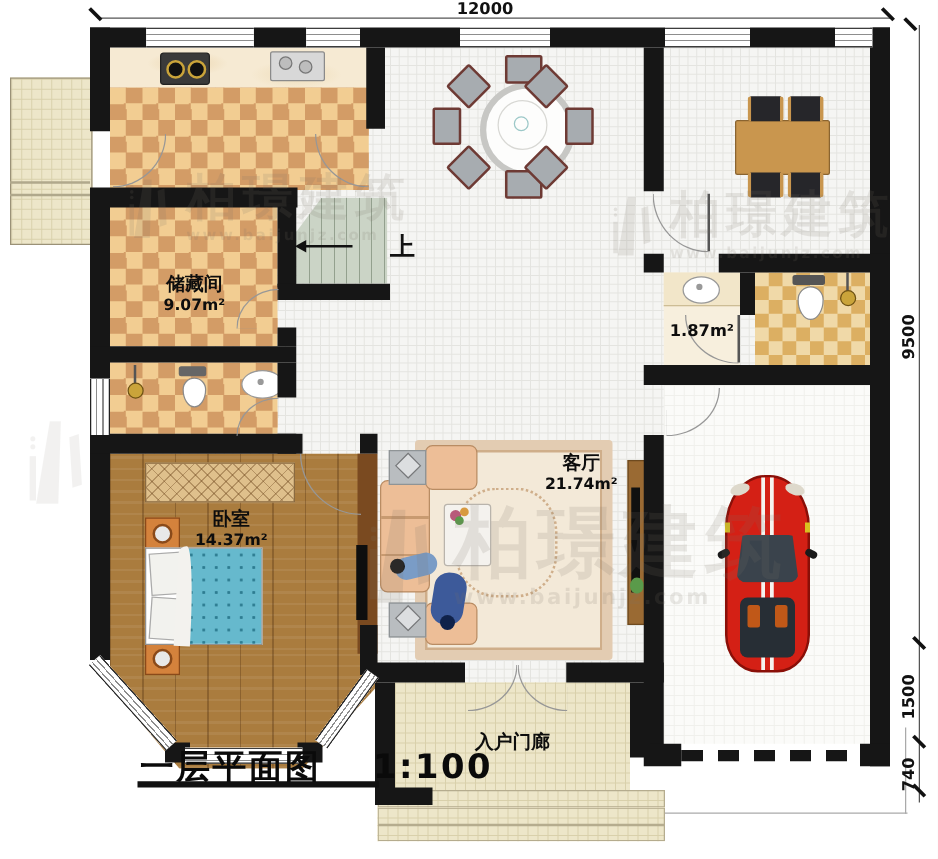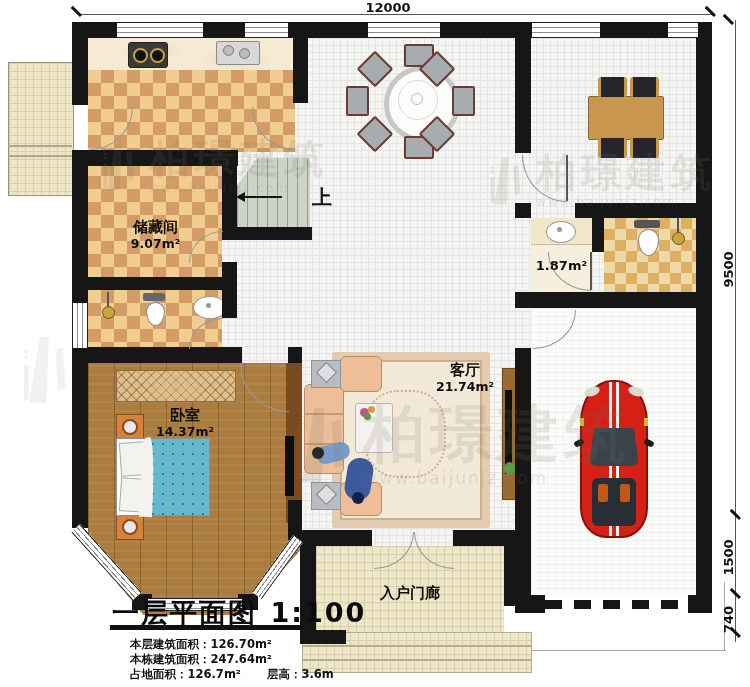--- a/index.html
+++ b/index.html
@@ -47,21 +47,21 @@
   
   .ptitle{position:absolute;left:112px;top:595px;font-size:27px;font-weight:bold;color:#0a0a0a;letter-spacing:2px;z-index:30;}
   .underline{position:absolute;left:110px;top:625px;width:193px;height:5px;background:#111;z-index:30;}
   .stats{position:absolute;left:130px;top:637px;z-index:30;font-size:11.5px;font-weight:bold;color:#111;}
   .srow{line-height:15px;white-space:nowrap;}
   .srow .gap{margin-left:26px;}
   
   .wm{position:absolute;display:flex;align-items:center;gap:8px;color:#7a7268;opacity:.15;z-index:20;pointer-events:none;}
   .wm-col{display:flex;flex-direction:column;}
   .wm-text{font-weight:bold;letter-spacing:5px;line-height:1;}
-  .wm-url{font-weight:normal;letter-spacing:2px;margin-top:3px;}
+  .wm-url{font-weight:bold;letter-spacing:2px;margin-top:3px;}
   .uparrow-line{position:absolute;height:2px;background:#111;z-index:13;}
   .uparrow-head{position:absolute;width:0;height:0;border-top:5px solid transparent;border-bottom:5px solid transparent;border-right:9px solid #111;z-index:13;}
   .uplabel{position:absolute;font-size:20px;font-weight:bold;color:#111;z-index:30;}
 </style>
 </head>
 <body>
 
 <div id="plan">
 
   <div class="tile" style="left:88px;top:38px;width:608px;height:508px"></div>
@@ -321,22 +321,17 @@
         <path d="M22 4 L29 4 L31 56 L17 56 Z" transform="skewX(-4)"></path>
         <path d="M34 14 L40 12 L42 44 L36 46 Z"></path>
         <rect x="9" y="26" width="4" height="28"></rect>
         <circle cx="11" cy="20" r="1.6"></circle>
         <circle cx="11" cy="15" r="1.6"></circle>
       </svg>
   </div>
 
   <div class="ptitle">
     <span>一层平面图</span>
-    <span style="margin-left:2px">1:100</span>
+    <span style="margin-left:30px">1:100</span>
   </div>
   <div class="underline"></div>
-  <div class="stats">
-    <div class="srow"><span>本层建筑面积：</span><span>126.70m²</span></div>
-    <div class="srow"><span>本栋建筑面积：</span><span>247.64m²</span></div>
-    <div class="srow"><span>占地面积：</span><span>126.7m²</span><span class="gap">层高：</span><span>3.6m</span></div>
-  </div>
 
 </div>
 
 </body></html>

